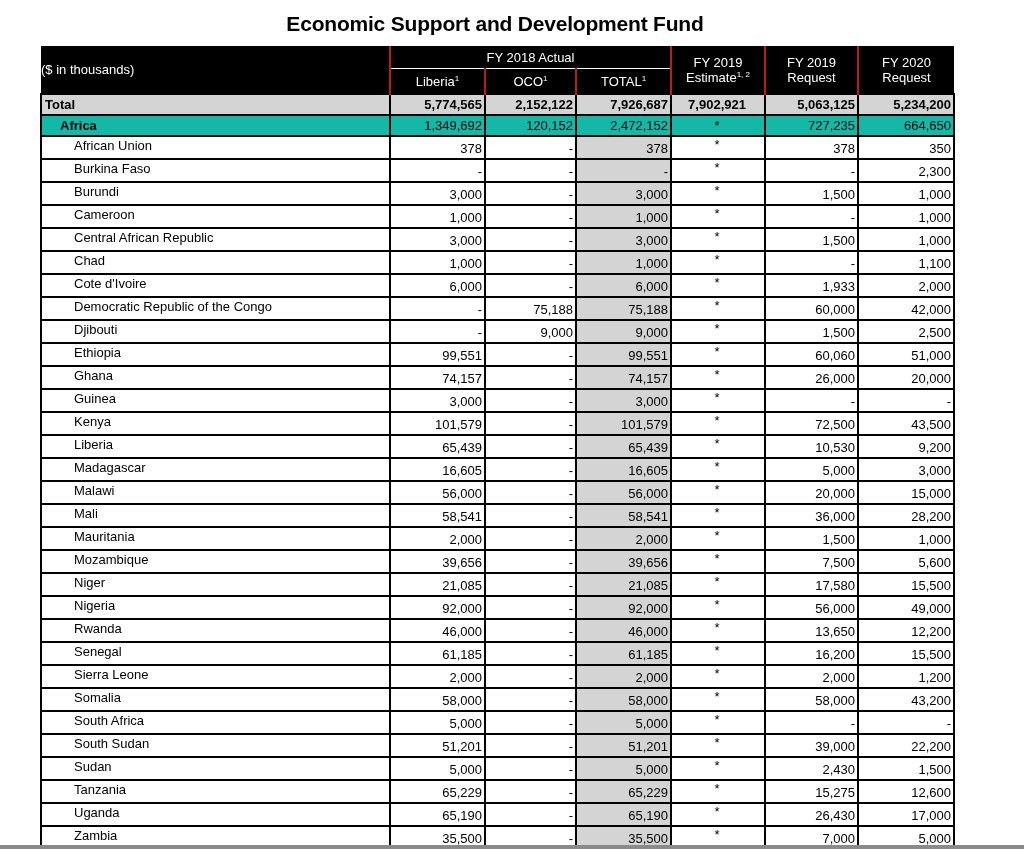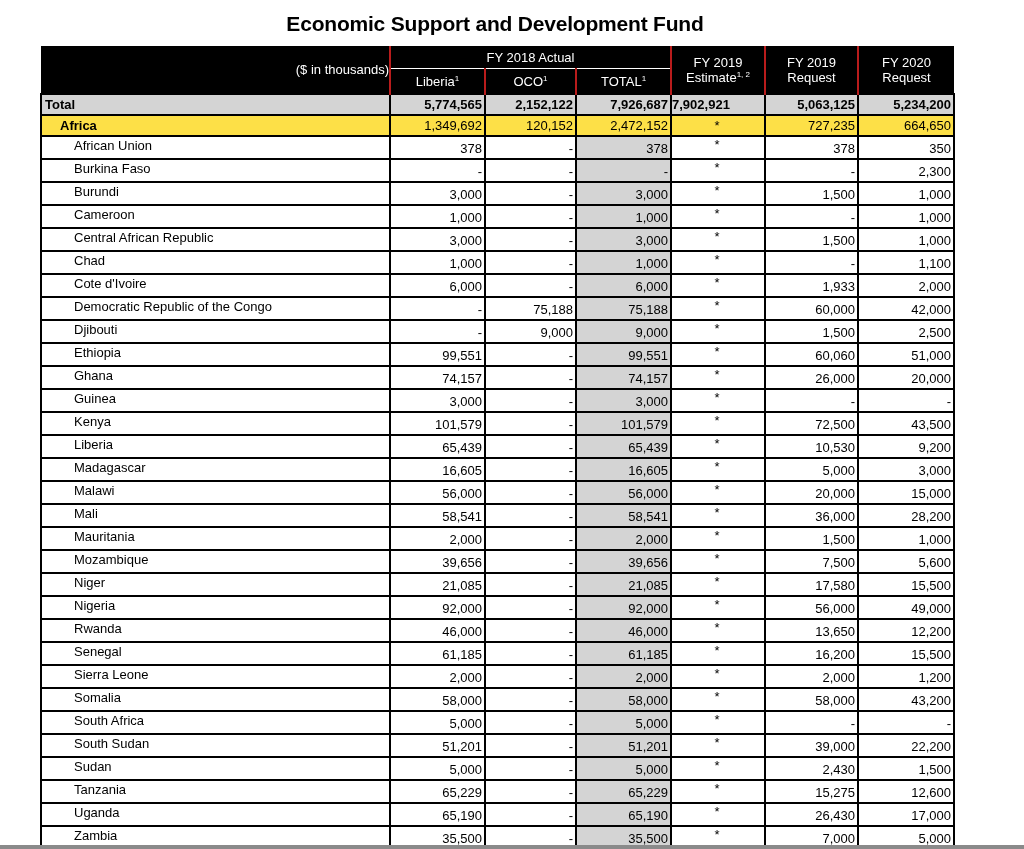--- a/index.html
+++ b/index.html
@@ -26,42 +26,42 @@
     table.fund col.c3 { width: 95px; }
     table.fund col.c4 { width: 94px; }
     table.fund col.c5 { width: 93px; }
     table.fund col.c6 { width: 96px; }
 
     thead th {
       background: #000; color: #fff; font-weight: normal;
       font-size: 13px; padding: 0; line-height: 15px;
       border-left: 2px solid #b91c1c;
     }
-    thead th.stub { border-left: none; text-align: right; }
+    thead th.stub { border-left: none; text-align: left; }
     thead tr.h1 th { height: 22px; }
     thead tr.h2 th { height: 24px; }
     thead th.sub { border-top: 1px solid #fff; }
     thead th .num { display:block; }
     sup { font-size: 8px; vertical-align: 5px; line-height: 0; }
 
     tbody td {
       height: 21px; padding: 0 2px 0 0; font-size: 13px;
       border: 2px solid #000; border-top-width: 2px; border-bottom-width: 1px;
       text-align: right; white-space: nowrap; overflow: hidden;
       line-height: 19px; vertical-align: bottom;
     }
     tbody td.label { text-align: left; padding-left: 4px; vertical-align: top; line-height: 17px; }
     tbody td.est { text-align: center; vertical-align: top; line-height: 16px; }
     tbody tr.total td { background: #d4d4d4; font-weight: bold; height: 19px; line-height: 18px; vertical-align: middle; }
-    tbody tr.region td { background: #fde047; height: 19px; line-height: 18px; vertical-align: middle; }
+    tbody tr.region td { background: #14b8a6; height: 19px; line-height: 18px; vertical-align: middle; }
     tbody tr.region td.label { font-weight: bold; padding-left: 18px; }
     tbody tr.country td.label { padding-left: 32px; border-radius: 10px; }
     tbody tr.country td.tot { background: #d4d4d4; }
     tbody tr.total td.label { padding-left: 3px; }
-    tbody tr.total td.est, tbody tr.region td.est { text-align: left; vertical-align: middle; }
+    tbody tr.total td.est, tbody tr.region td.est { text-align: center; vertical-align: middle; }
     tbody tr.region td.est { text-align: center; }
 
     .bottom-bar {
       position: absolute; left: 0; top: 845px; width: 1024px; height: 4px;
       background: #8a8a8a;
     }
   </style>
 </head>
 <body>
 

